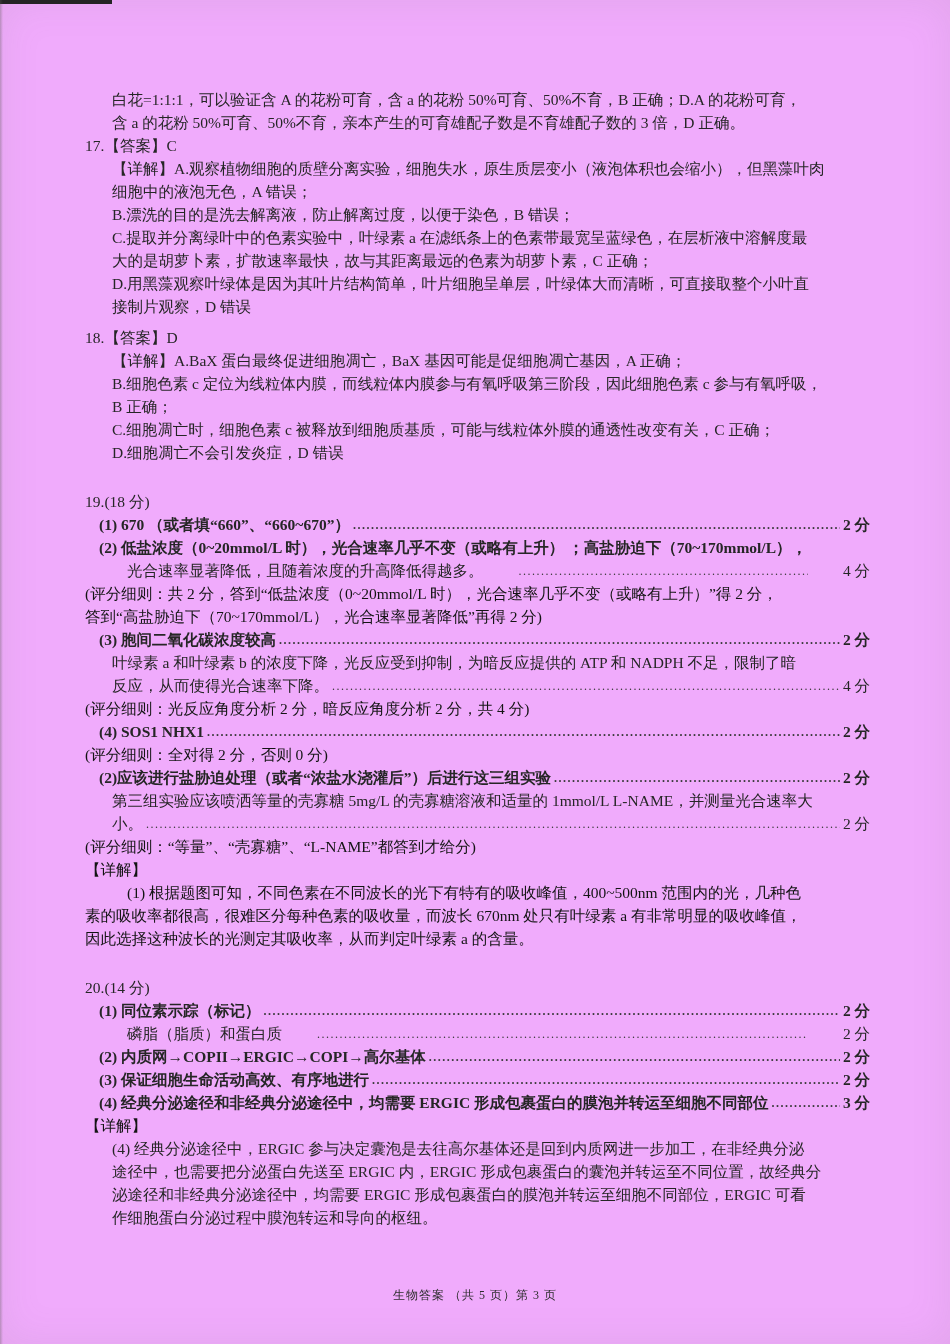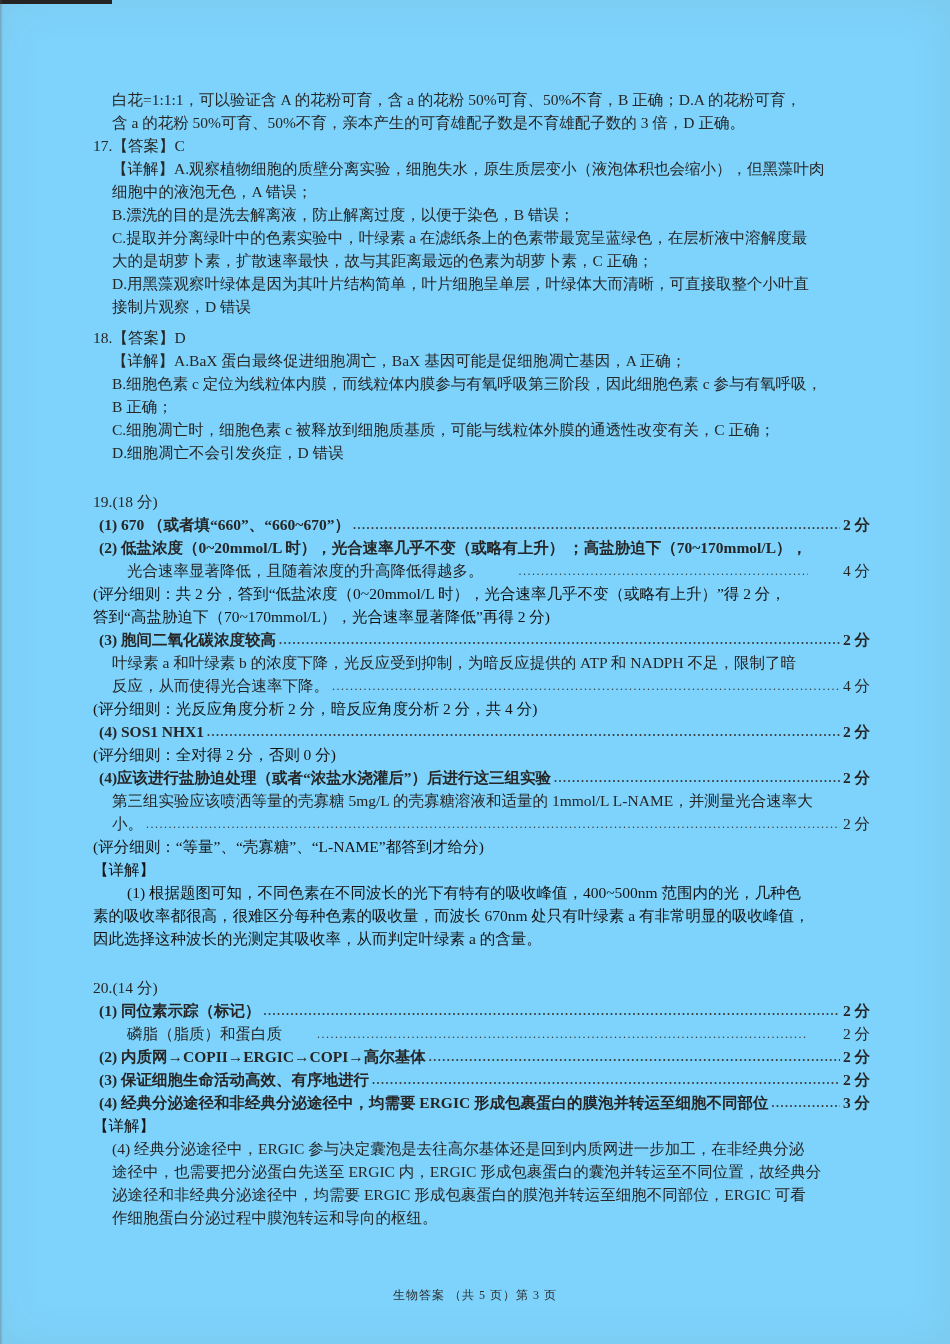--- a/index.html
+++ b/index.html
@@ -5,21 +5,21 @@
   html, body {
     margin: 0;
     padding: 0;
     background: #e9e9e6;
   }
   .page {
     position: relative;
     width: 950px;
     height: 1344px;
     margin: 0 auto;
-    background: #7dd3fc;
+    background: #f0abfc;
     font-family: "Liberation Serif", "DejaVu Serif", serif;
     color: #262626;
     overflow: hidden;
     box-shadow: inset 0 0 40px rgba(120,120,115,0.12);
   }
   .scan-strip-top {
     position: absolute;
     left: 0; top: 0;
     width: 112px; height: 4px;
     background: #242424;
@@ -57,21 +57,21 @@
     color: #3a3a3a;
     margin: 0 3px;
     align-self: flex-end;
     line-height: 21px;
   }
   .line .score {
     flex: 0 0 auto;
     white-space: nowrap;
   }
   .bold { font-weight: normal; color: #141414; }
-  .indent-0 { margin-left: 8px; }
+  .indent-0 { margin-left: 0; }
   .indent-1 { margin-left: 14px; font-weight: bold; }
   .indent-2 { margin-left: 27px; }
   .indent-3 { margin-left: 42px; gap: 32px; }
   .space-sm { margin-top: 8px; text-align: right; }
   .space-lg { margin-top: 26px; }
   .footer {
     position: absolute;
     left: 0; right: 0;
     bottom: 40px;
     text-align: center;
@@ -108,21 +108,21 @@
       <div class="line indent-1"><span class="t">(2) 低盐浓度（0~20mmol/L 时），光合速率几乎不变（或略有上升） ；高盐胁迫下（70~170mmol/L），</span></div>
       <div class="line indent-3"><span class="t">光合速率显著降低，且随着浓度的升高降低得越多。</span><span class="dots">............................................................................................................................................................................................................................</span><span class="score">4 分</span></div>
       <div class="line indent-0 bold"><span class="t">(评分细则：共 2 分，答到“低盐浓度（0~20mmol/L 时），光合速率几乎不变（或略有上升）”得 2 分，</span></div>
       <div class="line indent-0 bold"><span class="t">答到“高盐胁迫下（70~170mmol/L），光合速率显著降低”再得 2 分)</span></div>
       <div class="line indent-1"><span class="t">(3) 胞间二氧化碳浓度较高</span><span class="dots">............................................................................................................................................................................................................................</span><span class="score">2 分</span></div>
       <div class="line indent-2"><span class="t">叶绿素 a 和叶绿素 b 的浓度下降，光反应受到抑制，为暗反应提供的 ATP 和 NADPH 不足，限制了暗</span></div>
       <div class="line indent-2"><span class="t">反应，从而使得光合速率下降。</span><span class="dots">............................................................................................................................................................................................................................</span><span class="score">4 分</span></div>
       <div class="line indent-0 bold"><span class="t">(评分细则：光反应角度分析 2 分，暗反应角度分析 2 分，共 4 分)</span></div>
       <div class="line indent-1"><span class="t">(4) SOS1 NHX1</span><span class="dots">............................................................................................................................................................................................................................</span><span class="score">2 分</span></div>
       <div class="line indent-0 bold"><span class="t">(评分细则：全对得 2 分，否则 0 分)</span></div>
-      <div class="line indent-1"><span class="t">(4)应该进行盐胁迫处理（或者“浓盐水浇灌后”）后进行这三组实验</span><span class="dots">............................................................................................................................................................................................................................</span><span class="score">2 分</span></div>
+      <div class="line indent-1"><span class="t">(2)应该进行盐胁迫处理（或者“浓盐水浇灌后”）后进行这三组实验</span><span class="dots">............................................................................................................................................................................................................................</span><span class="score">2 分</span></div>
       <div class="line indent-2"><span class="t">第三组实验应该喷洒等量的壳寡糖 5mg/L 的壳寡糖溶液和适量的 1mmol/L L-NAME，并测量光合速率大</span></div>
       <div class="line indent-2"><span class="t">小。</span><span class="dots">............................................................................................................................................................................................................................</span><span class="score">2 分</span></div>
       <div class="line indent-0 bold"><span class="t">(评分细则：“等量”、“壳寡糖”、“L-NAME”都答到才给分)</span></div>
       <div class="line indent-0 bold"><span class="t">【详解】</span></div>
       <div class="line indent-3 bold"><span class="t">(1) 根据题图可知，不同色素在不同波长的光下有特有的吸收峰值，400~500nm 范围内的光，几种色</span></div>
       <div class="line indent-0 bold"><span class="t">素的吸收率都很高，很难区分每种色素的吸收量，而波长 670nm 处只有叶绿素 a 有非常明显的吸收峰值，</span></div>
       <div class="line indent-0 bold"><span class="t">因此选择这种波长的光测定其吸收率，从而判定叶绿素 a 的含量。</span></div>
       <div class="line indent-0 space-lg"><span class="t">20.(14 分)</span></div>
       <div class="line indent-1"><span class="t">(1) 同位素示踪（标记）</span><span class="dots">............................................................................................................................................................................................................................</span><span class="score">2 分</span></div>
       <div class="line indent-3"><span class="t">磷脂（脂质）和蛋白质</span><span class="dots">............................................................................................................................................................................................................................</span><span class="score">2 分</span></div>

